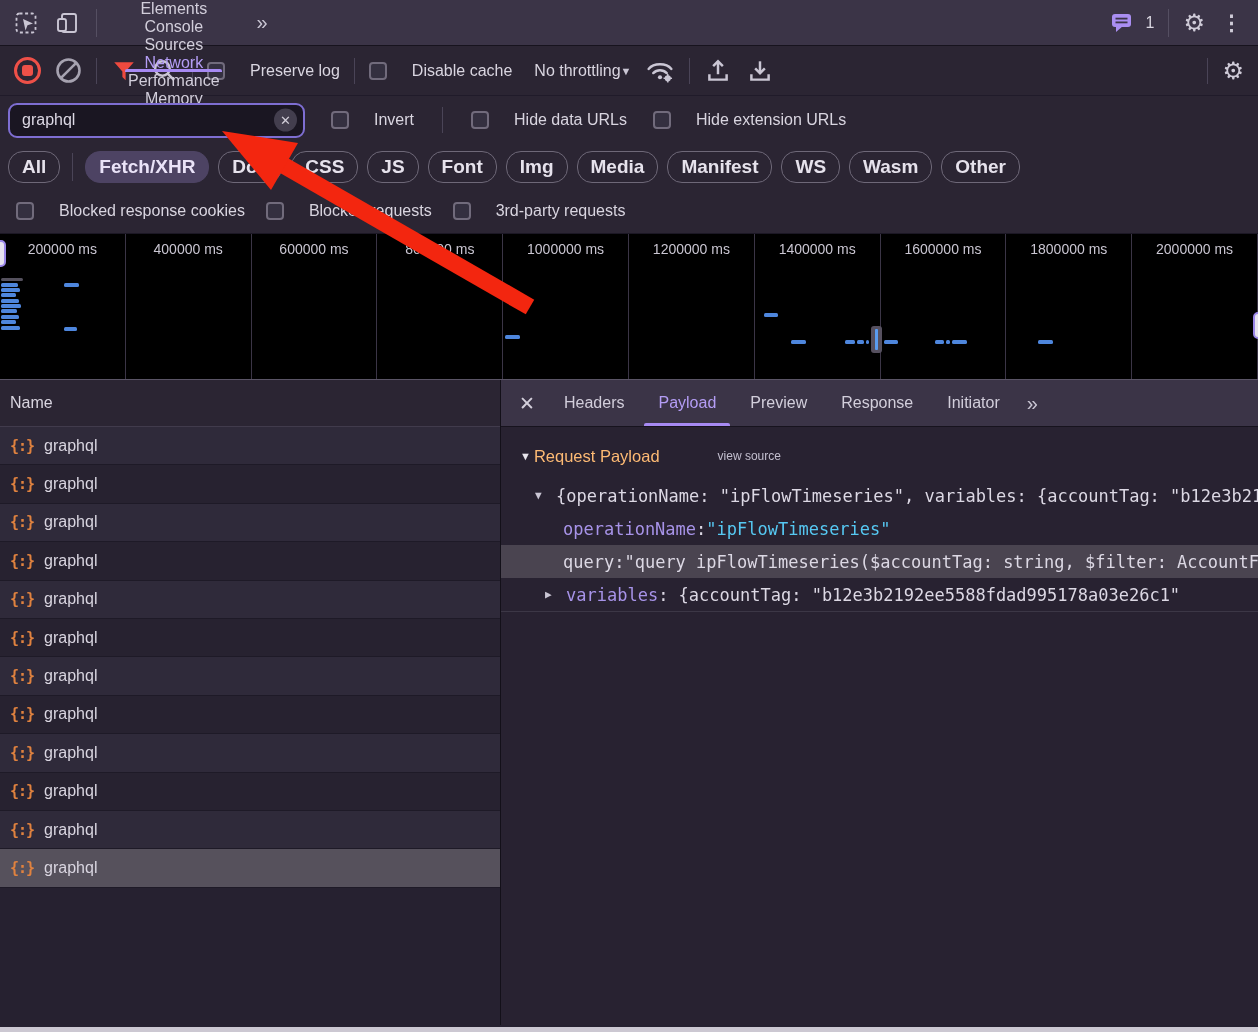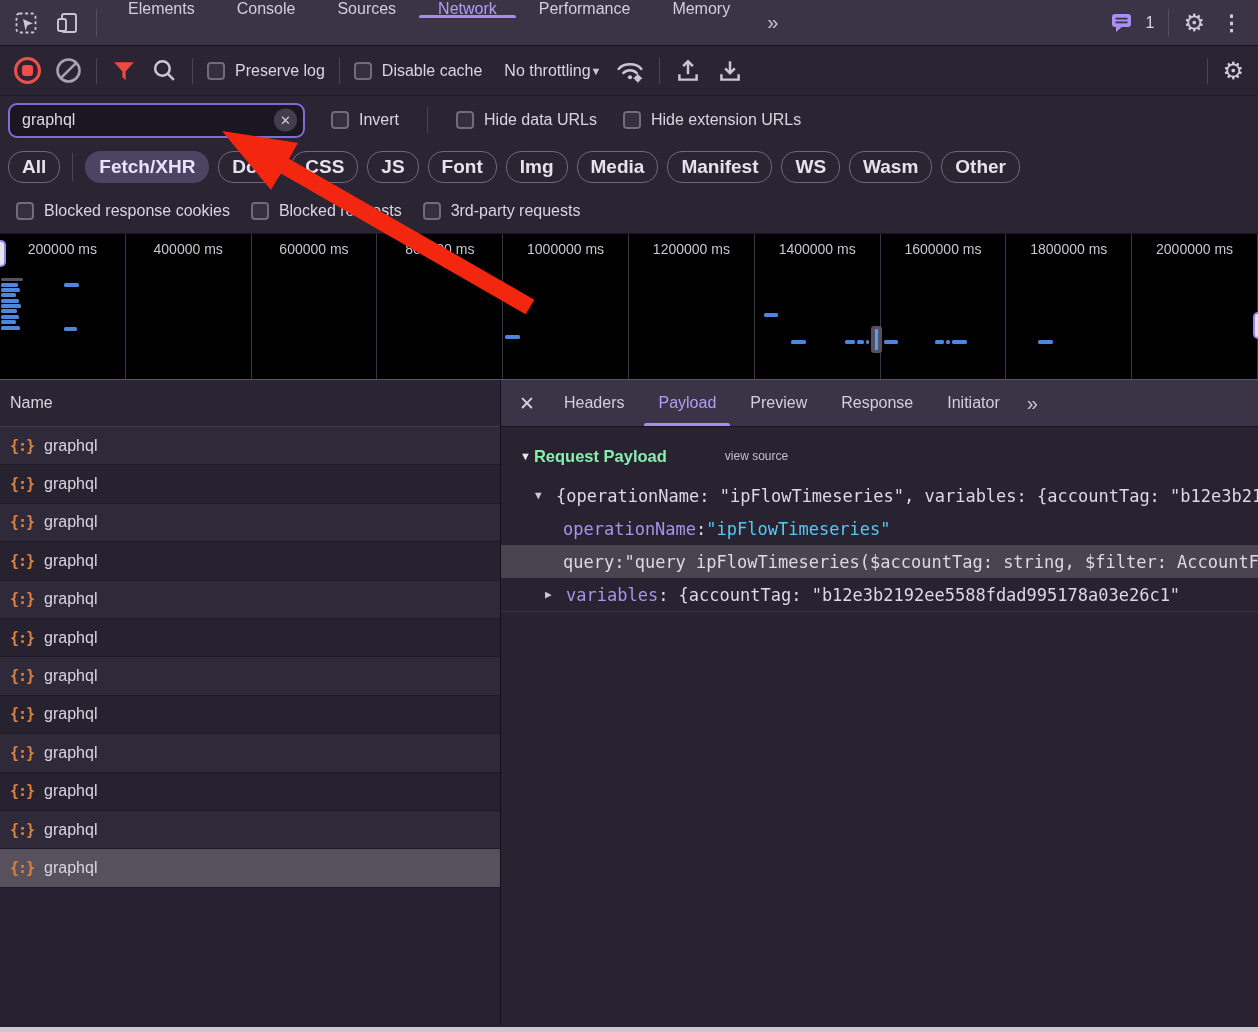--- a/index.html
+++ b/index.html
@@ -12,21 +12,21 @@
   .vsep { width:1px; height:26px; background:#4a4457; flex:none; }
   .icon-btn { display:flex; align-items:center; justify-content:center; flex:none; cursor:pointer; }
 
   
   .topbar {
     height:46px; background:#3b3447; border-bottom:1px solid #17131e;
     display:flex; align-items:center; padding:0 10px 0 8px; gap:6px;
   }
   .topbar .icon-btn { width:36px; height:36px; }
   .topbar .vsep { height:28px; margin:0 4px; background:#554f62; }
-  .tabs { display:flex; align-items:flex-start; height:100%; }
+  .tabs { display:flex; align-items:center; height:100%;flex-direction:column; }
   .tab {
     position:relative; display:flex; align-items:center; padding:0 21px;
     font-size:16px; color:#d2cedb; cursor:pointer; white-space:nowrap;
   }
   .tab.active { color:#b49df5; }
   .tab.active::after {
     content:""; position:absolute; left:2px; right:2px; bottom:0; height:3px;
     background:#a78af3; border-radius:2px 2px 0 0;
   }
   .chev { font-size:20px; color:#cac6d4; padding:0 10px; cursor:pointer; letter-spacing:-2px; }
@@ -36,21 +36,21 @@
   .dots-glyph { font-size:21px; color:#cfcbd8; font-weight:bold; padding:0 6px; cursor:pointer; }
 
   
   .toolbar {
     height:50px; background:#2b2533; border-bottom:1px solid #201b2a;
     display:flex; align-items:center; padding:0 14px; gap:14px;
   }
   .rec-btn { width:27px; height:27px; border:3px solid #ee5048; border-radius:50%;
     display:flex; align-items:center; justify-content:center; cursor:pointer; }
   .rec-btn .sq { width:11px; height:11px; background:#ee5048; border-radius:3px; }
-  .cb-item { display:flex; align-items:center; gap:10px; cursor:pointer; white-space:nowrap; }
+  .cb-item { display:flex; align-items:center; gap:25px; cursor:pointer; white-space:nowrap; }
   .cb { width:18px; height:18px; border:2px solid #716b7c; border-radius:4px; background:#343040; flex:none; }
   .cb-label { font-size:16px; color:#d9d5e0; }
   .throttle { display:flex; align-items:center; margin-left:8px; cursor:pointer; }
   .throttle-label { font-size:16px; color:#d9d5e0; }
   .dd-arrow { font-size:11px; color:#cac6d4; }
   .toolbar-spacer { flex:1; }
 
   
   .filterrow {
     height:48px; background:#2b2533; display:flex; align-items:center;
@@ -125,21 +125,21 @@
   .dtab { position:relative; height:100%; display:flex; align-items:center; padding:0 17px;
     font-size:16px; color:#d2cedb; cursor:pointer; }
   .dtab.active { color:#b49df5; }
   .dtab.active::after { content:""; position:absolute; left:3px; right:3px; bottom:0;
     height:3px; background:#a78af3; border-radius:2px 2px 0 0; }
 
   
   .payload { flex:1; padding-top:13px; overflow:hidden; }
   .payload-title-row { height:32px; display:flex; align-items:center; padding-left:19px; }
   .tri { font-size:11px; color:#e8e5ec; margin-right:3px; }
-  .payload-title { font-size:16.5px; font-weight:bold; color:#86efac; }
+  .payload-title { font-size:16.5px; font-weight:normal; color:#fdba74; }
   .view-source { margin-left:58px; font-size:12px; color:#c2bece; cursor:pointer; }
   .tree { margin-top:7px; }
   .tree-row { height:33px; display:flex; align-items:center; white-space:nowrap; overflow:hidden;
     font-family:"DejaVu Sans Mono", monospace; font-size:17px; }
   .tree-row .tri { flex:none; width:18px; font-size:11px; color:#cac6d4; }
   .tree-row.root { padding-left:34px; }
   .tree-row.child { padding-left:62px; }
   .tree-row.child.has-arrow { padding-left:44px; }
   .tree-row.selected { background:#4a4450; }
   .seg-plain { color:#dcd8e4; }

